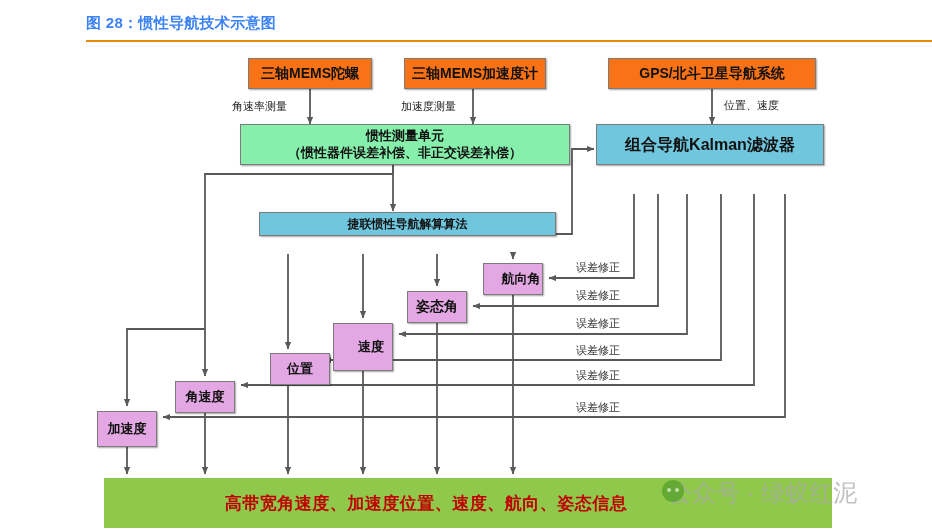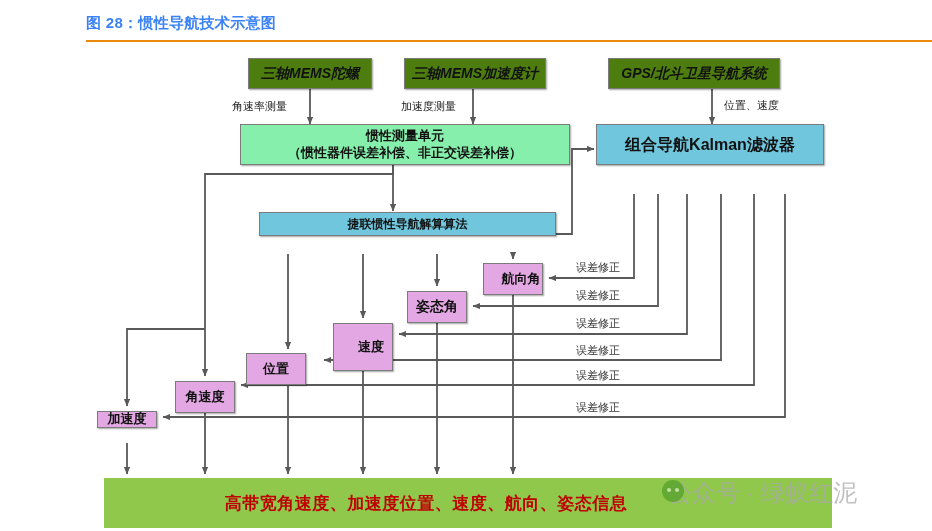--- a/index.html
+++ b/index.html
@@ -42,21 +42,21 @@
     justify-content: center;
     text-align: center;
     border: 1px solid #7b7b7b;
     box-shadow: 1px 1px 1.5px rgba(0,0,0,0.35);
     font-weight: bold;
     color: #111111;
     line-height: 1.25;
     z-index: 5;
     white-space: nowrap;
   }
-  .n-yellow { background: #4d7c0f; font-style: italic; }
+  .n-yellow { background: #f97316; }
   .n-cyan   { background: #6fc6dd; }
   .n-lav    { background: #86efac; }
   .n-pink   { background: #e3a8e3; }
 
   .edge-label {
     position: absolute;
     font-size: 11px;
     color: #222222;
     background: #ffffff;
     padding: 0 2px;
@@ -174,21 +174,21 @@
   </svg>
 
   <div class="node n-yellow" style="left:248px; top:14px; width:124px; height:31px; font-size:14px;">
     <span>三轴MEMS陀螺</span>
   </div>
 
   <div class="node n-yellow" style="left:404px; top:14px; width:142px; height:31px; font-size:14px;">
     <span>三轴MEMS加速度计</span>
   </div>
 
-  <div class="node n-yellow" style="left:608px; top:14px; width:172px; height:31px; font-size:14px;">
+  <div class="node n-yellow" style="left:608px; top:14px; width:208px; height:31px; font-size:14px;">
     <span>GPS/北斗卫星导航系统</span>
   </div>
 
   <div class="edge-label" style="left:230px; top:55px;">角速率测量</div>
   <div class="edge-label" style="left:399px; top:55px;">加速度测量</div>
   <div class="edge-label" style="left:722px; top:54px;">位置、速度</div>
 
   <div class="node n-lav" style="left:240px; top:80px; width:330px; height:41px; font-size:13px; flex-direction:column;">
     <span>惯性测量单元</span>
     <span>（惯性器件误差补偿、非正交误差补偿）</span>
@@ -207,29 +207,29 @@
   </div>
 
   <div class="node n-pink" style="left:407px; top:247px; width:60px; height:32px; font-size:14px;">
     <span>姿态角</span>
   </div>
 
   <div class="node n-pink" style="left:333px; top:279px; width:60px; height:48px; font-size:13px;padding-left:16px;">
     <span>速度</span>
   </div>
 
-  <div class="node n-pink" style="left:246px; top:309px; width:60px; height:32px; font-size:13px;">
+  <div class="node n-pink" style="left:270px; top:309px; width:60px; height:32px; font-size:13px;">
     <span>位置</span>
   </div>
 
   <div class="node n-pink" style="left:175px; top:337px; width:60px; height:32px; font-size:13px;">
     <span>角速度</span>
   </div>
 
-  <div class="node n-pink" style="left:97px; top:367px; width:60px; height:17px; font-size:13px;">
+  <div class="node n-pink" style="left:97px; top:367px; width:60px; height:36px; font-size:13px;">
     <span>加速度</span>
   </div>
 
   <div class="err-label" style="left:573px; top:216px;">误差修正</div>
   <div class="err-label" style="left:573px; top:244px;">误差修正</div>
   <div class="err-label" style="left:573px; top:272px;">误差修正</div>
   <div class="err-label" style="left:573px; top:299px;">误差修正</div>
   <div class="err-label" style="left:573px; top:324px;">误差修正</div>
   <div class="err-label" style="left:573px; top:356px;">误差修正</div>
 

